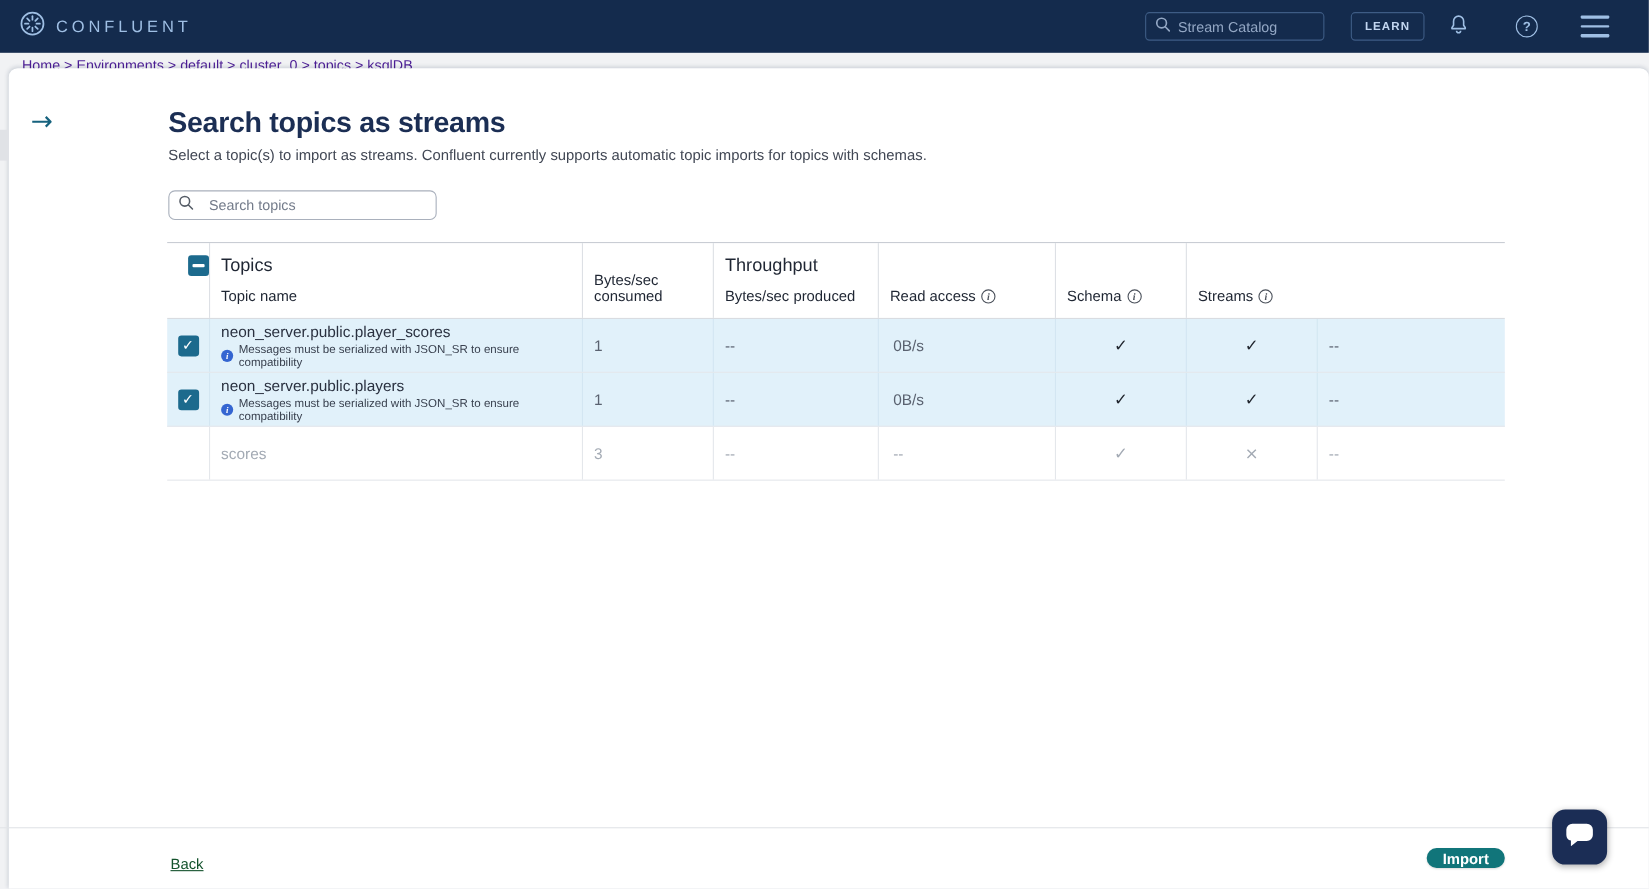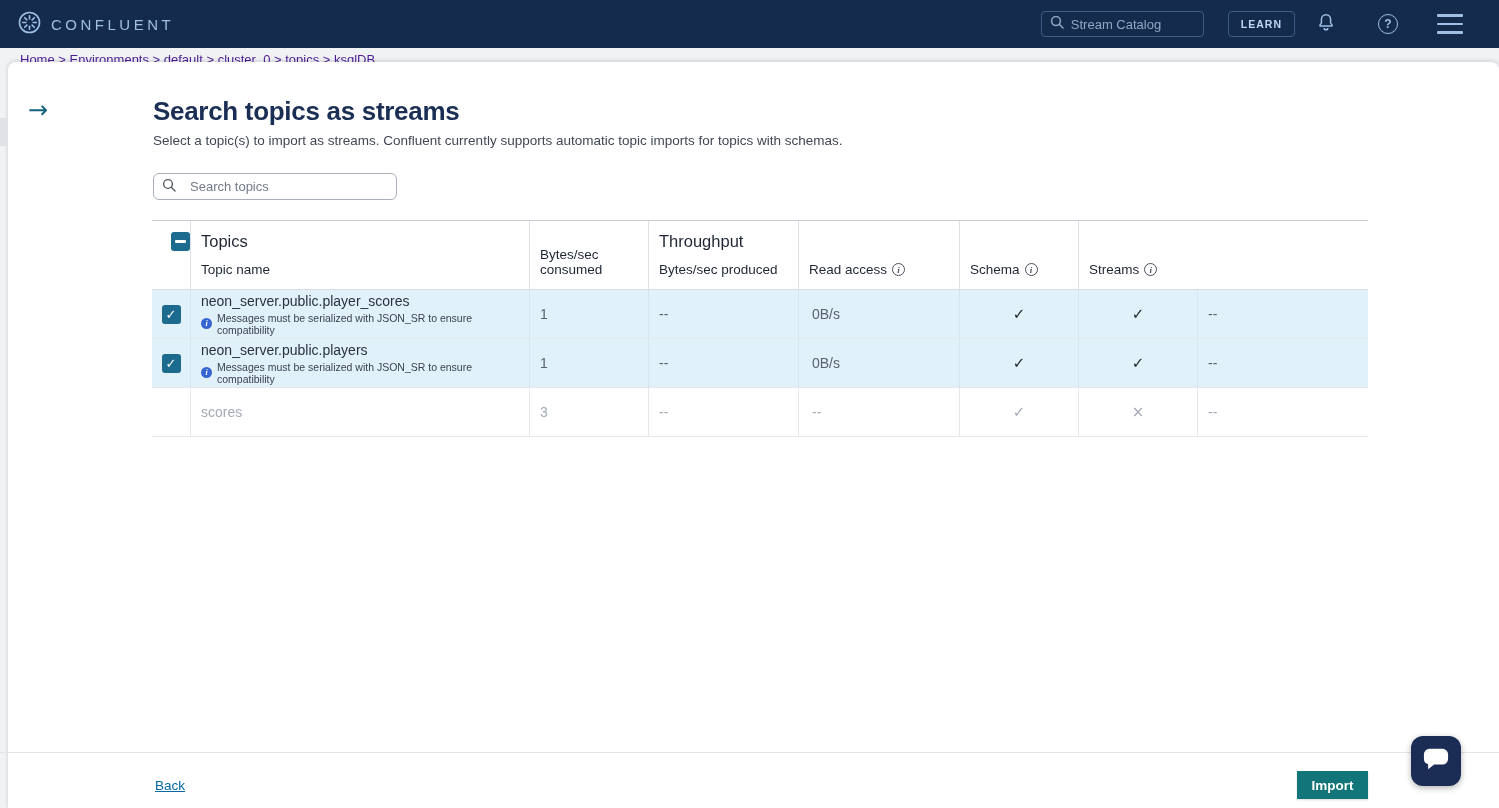--- a/index.html
+++ b/index.html
@@ -90,24 +90,24 @@
   .info-filled { width:11px; height:11px; background:#3465D1; border-radius:50%; color:#fff;
     font-size:8px; font-weight:bold; display:inline-flex; align-items:center; justify-content:center;
     flex:0 0 auto; font-family:"Liberation Serif", serif; font-style:italic; }
   .mark { font-size:15px; color:#21262E; font-family:"DejaVu Sans", sans-serif; }
   .dim-text { font-size:14px; color:#5A6270; }
   .drow.disabled .topic-name, .drow.disabled .dim-text, .drow.disabled .mark { color:#A3AAB4; }
   .drow.disabled .mark { font-size:15px; }
 
   
   .footer-divider { position:absolute; left:0; right:0; top:752px; height:1px; background:#E2E4E8; }
-  .back-link { position:absolute; left:155px; top:778px; font-size:13.5px; color:#0369a1;
+  .back-link { position:absolute; left:155px; top:778px; font-size:13.5px; color:#14532d;
     text-decoration:underline; cursor:pointer; }
-  .import-btn { position:absolute; left:1297px; top:771px; width:71px; height:28px;
-    background:#11757A; border:none; border-radius:0; color:#fff; font-size:13.5px;
+  .import-btn { position:absolute; left:1297px; top:771px; width:71px; height:18px;
+    background:#11757A; border:none; border-radius:12px; color:#fff; font-size:13.5px;
     font-weight:bold; cursor:pointer; font-family:"Liberation Sans", sans-serif;
     box-shadow:0 1px 2px rgba(0,0,0,0.15); }
   .chat-widget { position:absolute; left:1411px; top:736px; width:50px; height:50px;
     background:#1B2D55; border-radius:12px; display:flex; align-items:center; justify-content:center;
     cursor:pointer; box-shadow:0 2px 6px rgba(0,0,0,0.3); }
 </style>
 </head>
 <body>
 
 <div class="navbar">

